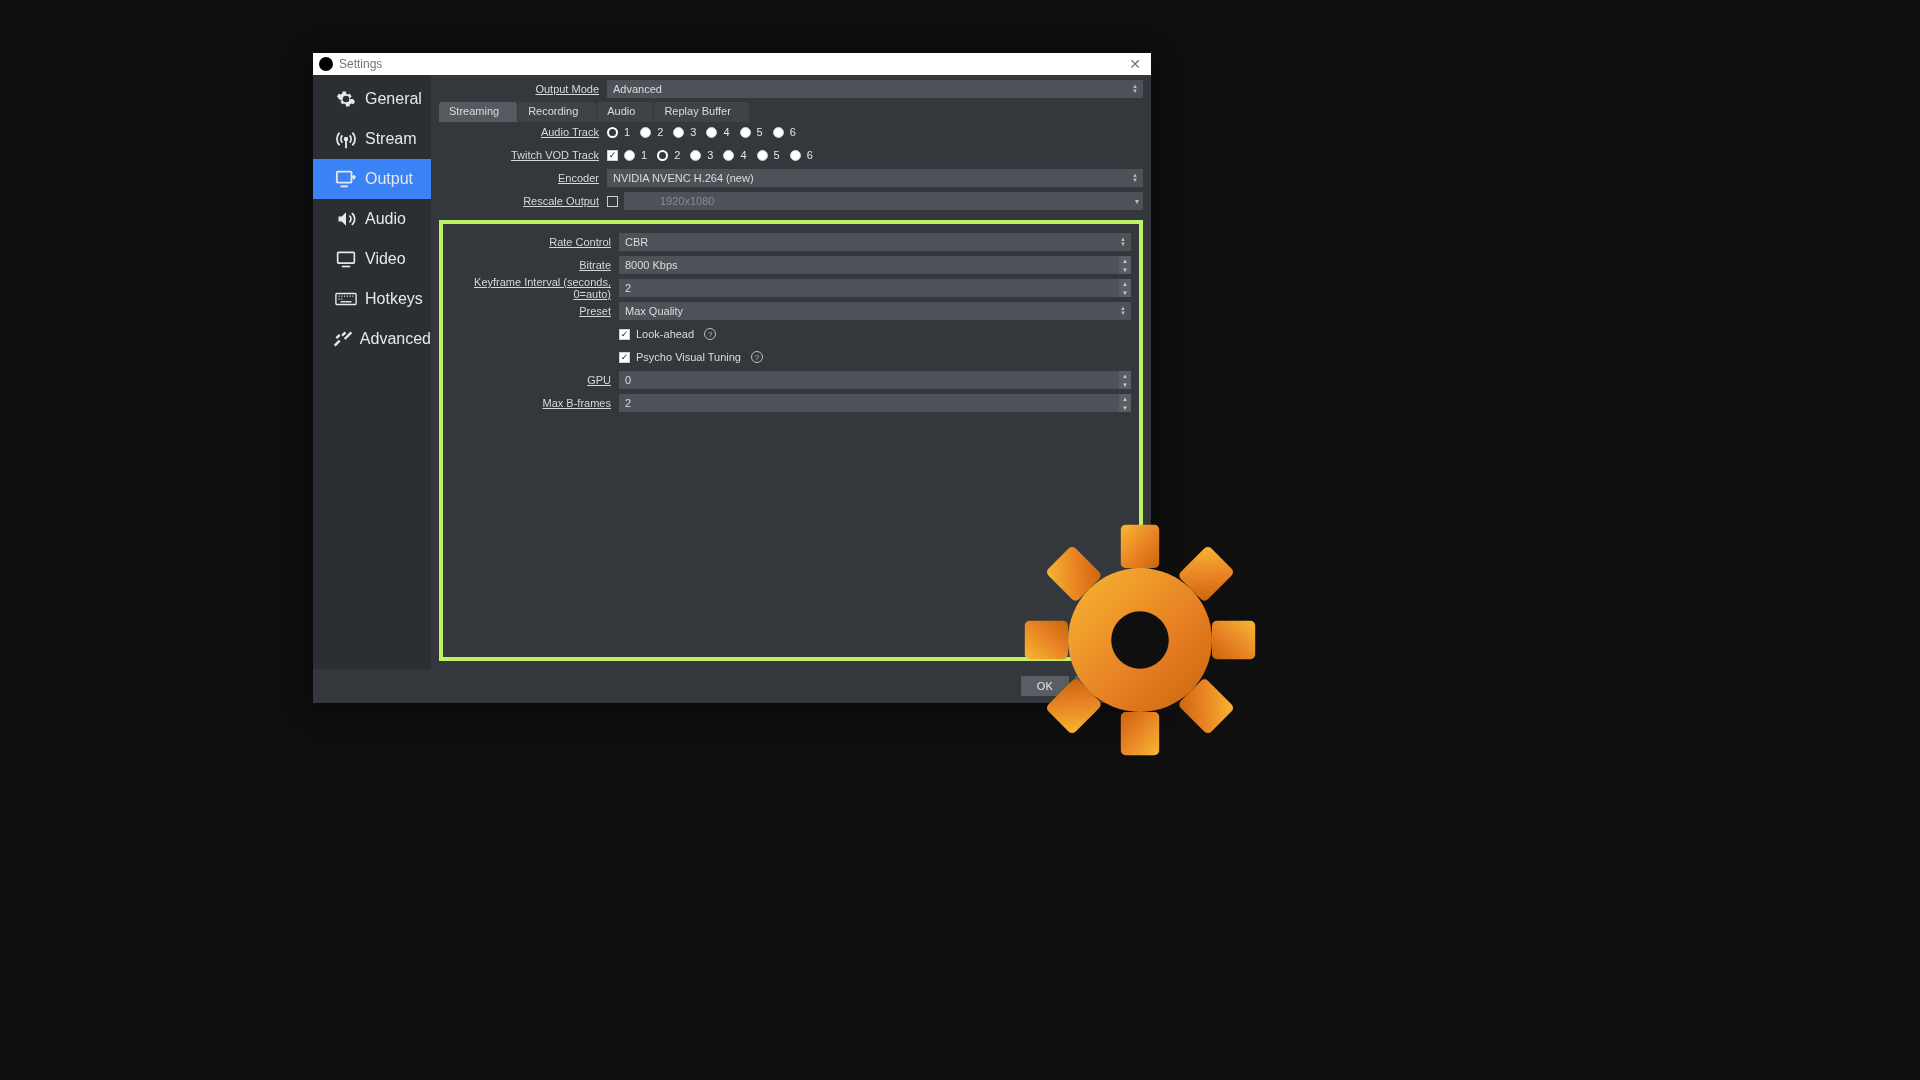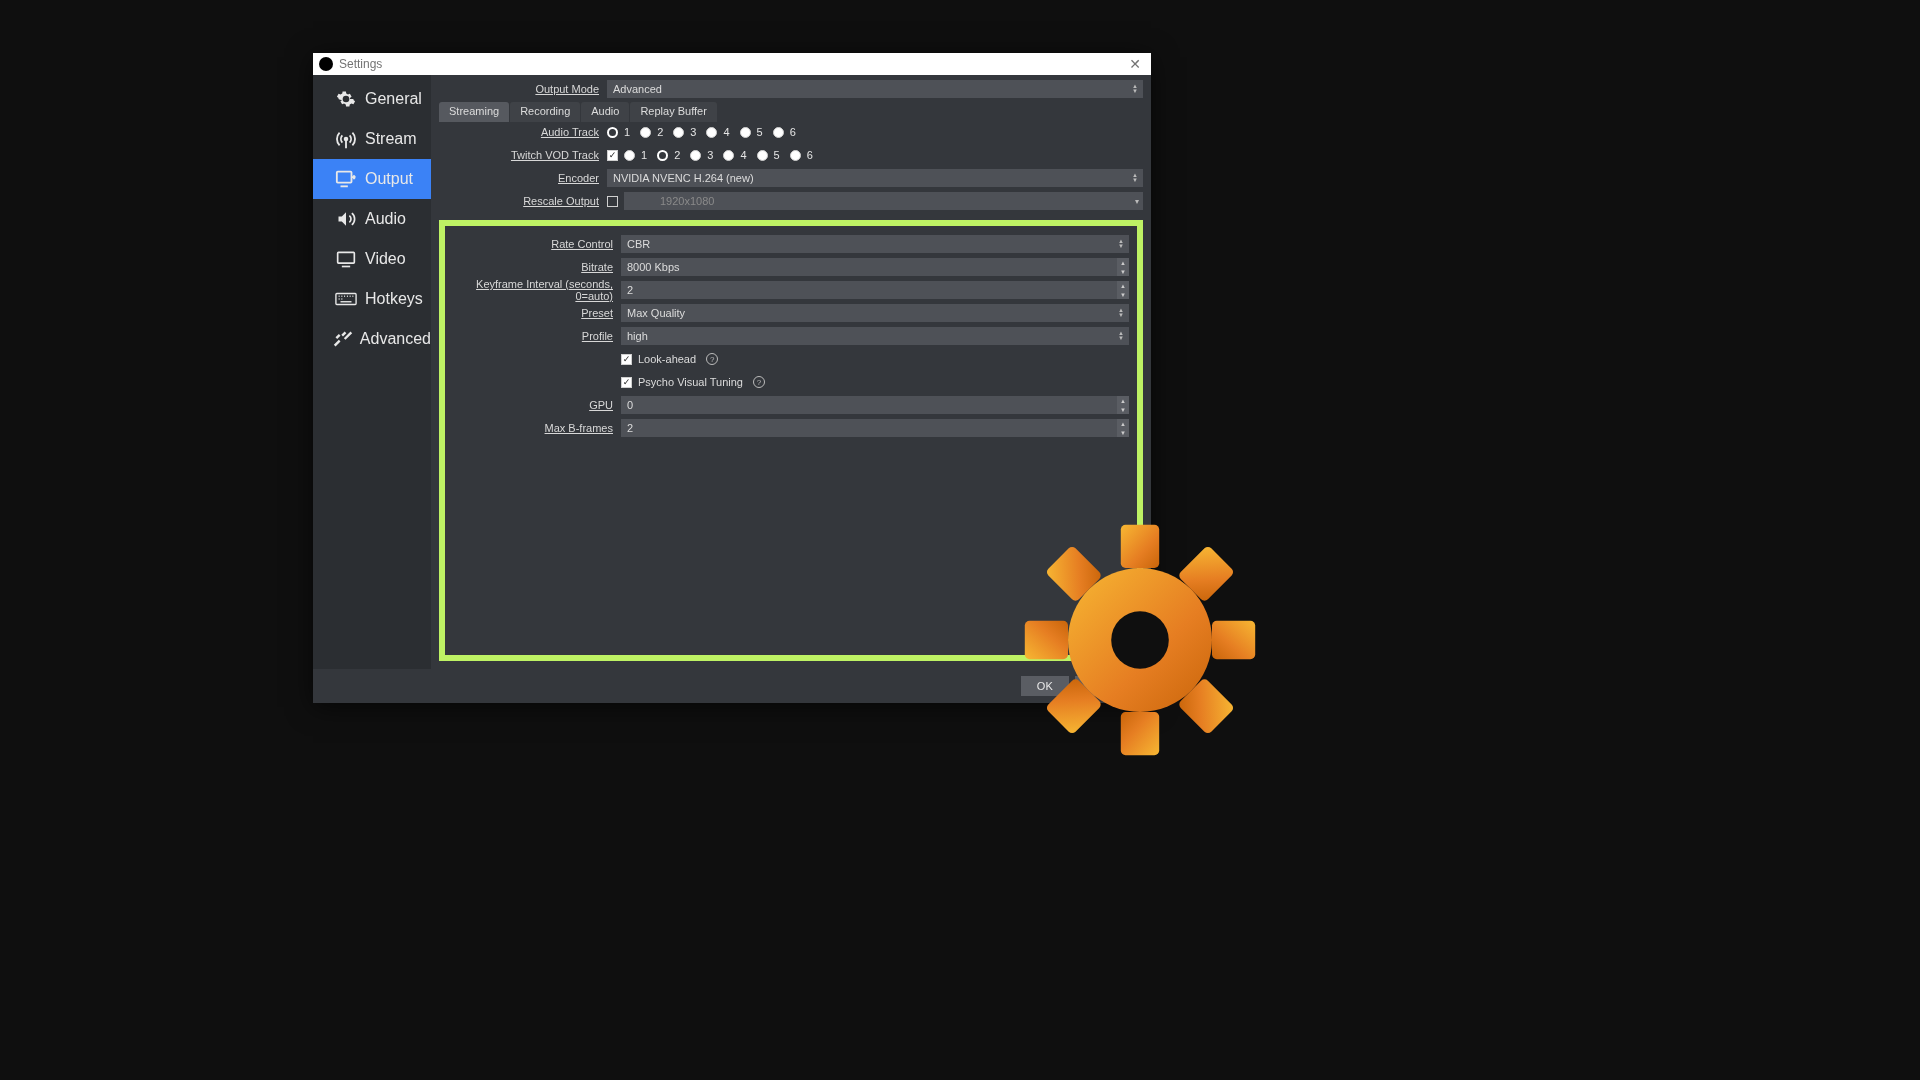--- a/index.html
+++ b/index.html
@@ -18,29 +18,29 @@
 .content{flex:1;display:flex;flex-direction:column;color:#dcdcdc;font-size:11px;padding:0 8px 8px 8px;}
 .top-form{padding-top:4px;}
 .row{display:flex;align-items:center;height:20px;margin-bottom:3px;}
 .label-col{width:168px;text-align:right;padding-right:8px;color:#d8d8d8;font-size:11px;text-decoration:underline;}
 .field-col{flex:1;display:flex;align-items:center;}
 .select{flex:1;background:#4e5157;height:18px;display:flex;align-items:center;padding:0 6px;color:#dcdcdc;font-size:11px;position:relative;}
 .select.disabled{color:#8a8a8a;padding-left:36px;}
 .spin-arrows{position:absolute;right:2px;top:0;bottom:0;width:12px;display:flex;flex-direction:column;justify-content:center;align-items:center;font-size:6px;line-height:5px;color:#bbb;}
 .drop-arrow{position:absolute;right:4px;top:0;bottom:0;display:flex;align-items:center;font-size:8px;color:#bbb;}
 .tabs{display:flex;height:20px;margin:2px 0 0 0;}
-.tab{padding:3px 10px 0 10px;background:#3f4247;color:#dcdcdc;font-size:11px;cursor:pointer;border-radius:3px 3px 0 0;margin-right:1px;}
+.tab{padding:3px 18px 0 10px;background:#3f4247;color:#dcdcdc;font-size:11px;cursor:pointer;border-radius:3px 3px 0 0;margin-right:1px;}
 .tab.active{background:#56595f;}
 .radio-row{display:flex;align-items:center;gap:6px;}
 .radio{width:11px;height:11px;border-radius:50%;border:1.5px solid #cfcfcf;display:inline-block;}
 .radio.open{border:2px solid #fff;background:transparent;}
 .track-num{color:#e5e5e5;font-size:11px;margin-right:4px;}
 .check{width:11px;height:11px;border:1px solid #cfcfcf;display:inline-flex;align-items:center;justify-content:center;background:#fff;color:#222;font-size:9px;line-height:9px;}
 .check.unchecked{background:#34373c;}
-.panel{flex:1;border:6px solid #bef264;margin-top:6px;padding:8px;}
+.panel{flex:1;border:4px solid #bef264;margin-top:6px;padding:8px;}
 .spinbox{flex:1;background:#4e5157;height:18px;display:flex;align-items:center;padding:0 6px;color:#dcdcdc;font-size:11px;position:relative;}
 .spin-ctrl{position:absolute;right:0;top:0;bottom:0;width:12px;display:flex;flex-direction:column;}
 .spin-ctrl div{flex:1;display:flex;align-items:center;justify-content:center;font-size:6px;color:#ccc;background:#5a5d63;}
 .inline-check{display:flex;align-items:center;gap:6px;}
 .help{width:12px;height:12px;border:1px solid #bbb;border-radius:50%;display:inline-flex;align-items:center;justify-content:center;font-size:8px;color:#bbb;margin-left:4px;}
 .footer{height:34px;display:flex;align-items:center;justify-content:flex-end;padding:0 10px;gap:6px;background:#34373c;}
 .btn{background:#5a5d63;color:#e8e8e8;font-size:11px;padding:4px 16px;border:none;cursor:pointer;}
 .big-gear{position:absolute;left:1020px;top:520px;width:240px;height:240px;pointer-events:none;}
 svg{display:block;}
 </style>
@@ -241,29 +241,20 @@
                     <div>▼</div>
                   </div>
                 </div>
               </div>
           </div>
           <div class="row">
             <div class="label-col">Preset</div>
             <div class="field-col">
                 <div class="select">
                   <span>Max Quality</span>
-                  <span class="spin-arrows">▲<br>▼</span>
-                </div>
-              </div>
-          </div>
-          <div class="row">
-            <div class="label-col">Profile</div>
-            <div class="field-col">
-                <div class="select">
-                  <span>high</span>
                   <span class="spin-arrows">▲<br>▼</span>
                 </div>
               </div>
           </div>
           <div class="row">
             <div class="label-col"></div>
             <div class="field-col inline-check">
               <span class="check">✓</span>
               <span>Look-ahead</span>
               <span class="help">?</span>

